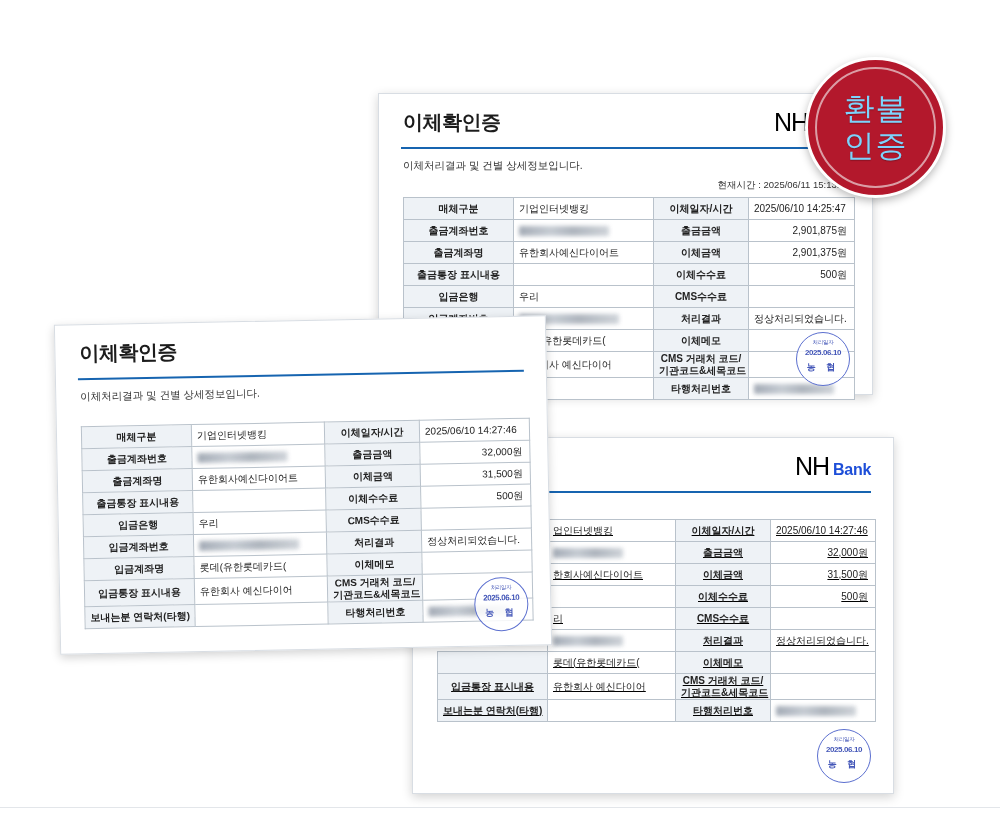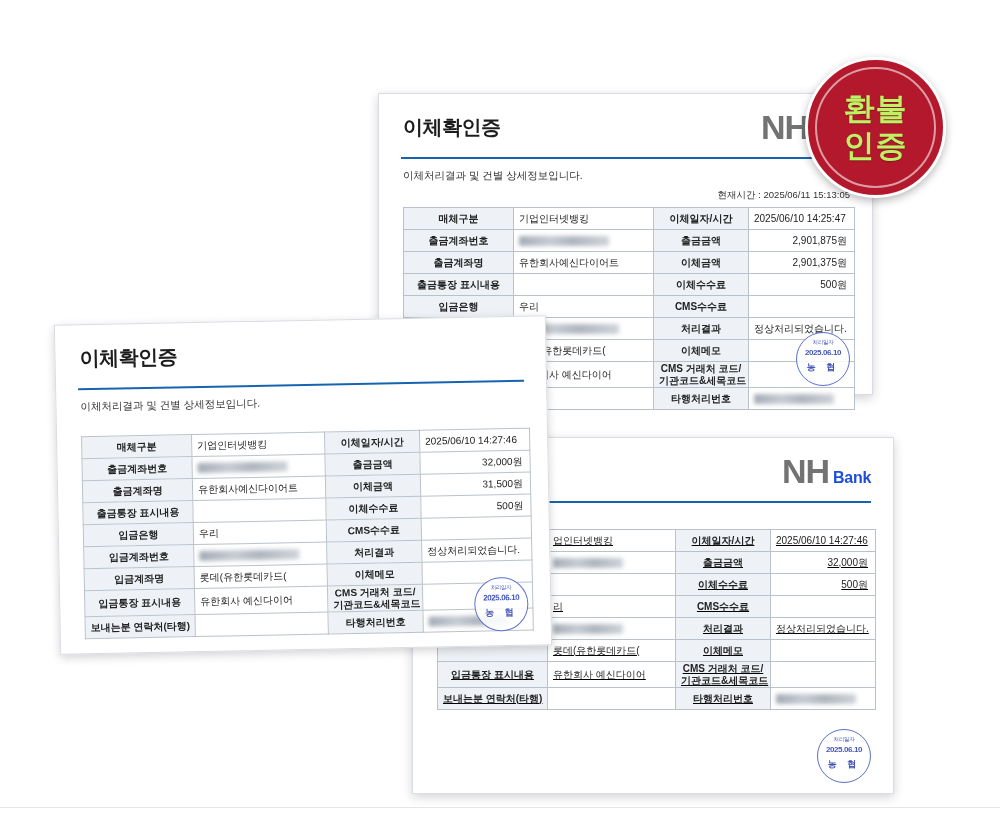--- a/index.html
+++ b/index.html
@@ -39,23 +39,23 @@
     color: #1c1c1c;
     letter-spacing: -0.5px;
   }
   .nh-logo {
     display: flex;
     align-items: baseline;
     gap: 4px;
     white-space: nowrap;
   }
   .nh-logo .nh {
-    font-size: 34px;
-    font-weight: bold;
-    color: #737373;
+    font-size: 25px;
+    font-weight: normal;
+    color: #000000;
     letter-spacing: -1px;
   }
   .nh-logo .bank {
     font-size: 16px;
     font-weight: bold;
     color: #1d4ed8;
     letter-spacing: -0.3px;
   }
   .rc-rule {
     height: 2px;
@@ -170,23 +170,23 @@
     overflow: hidden;
   }
   #refund-seal .ring {
     position: absolute;
     inset: 7px;
     border: 2px solid #e8c9ce;
     border-radius: 50%;
     opacity: 0.75;
   }
   #refund-seal .seal-line {
-    color: #bef264;
+    color: #7dd3fc;
     font-size: 31px;
-    font-weight: bold;
+    font-weight: normal;
     line-height: 1.18;
     letter-spacing: 1px;
     text-shadow: 0 1px 1px rgba(0,0,0,0.25);
     position: relative;
     z-index: 2;
   }
 
   .footer-rule {
     position: absolute;
     left: 0;
@@ -314,20 +314,26 @@
           <td class="val">2025/06/10 14:27:46</td>
         </tr>
         <tr>
           <td class="lbl" style="background:#ffffff;border-left:none;"></td>
           <td class="val"><span class="mask w70"></span></td>
           <td class="lbl">출금금액</td>
           <td class="val num">32,000원</td>
         </tr>
         <tr>
           <td class="lbl" style="background:#ffffff;border-left:none;"></td>
+          <td class="val">한회사예신다이어트</td>
+          <td class="lbl">이체금액</td>
+          <td class="val num">31,500원</td>
+        </tr>
+        <tr>
+          <td class="lbl" style="background:#ffffff;border-left:none;"></td>
           <td class="val"></td>
           <td class="lbl">이체수수료</td>
           <td class="val num">500원</td>
         </tr>
         <tr>
           <td class="lbl" style="background:#ffffff;border-left:none;"></td>
           <td class="val">리</td>
           <td class="lbl">CMS수수료</td>
           <td class="val"></td>
         </tr>

